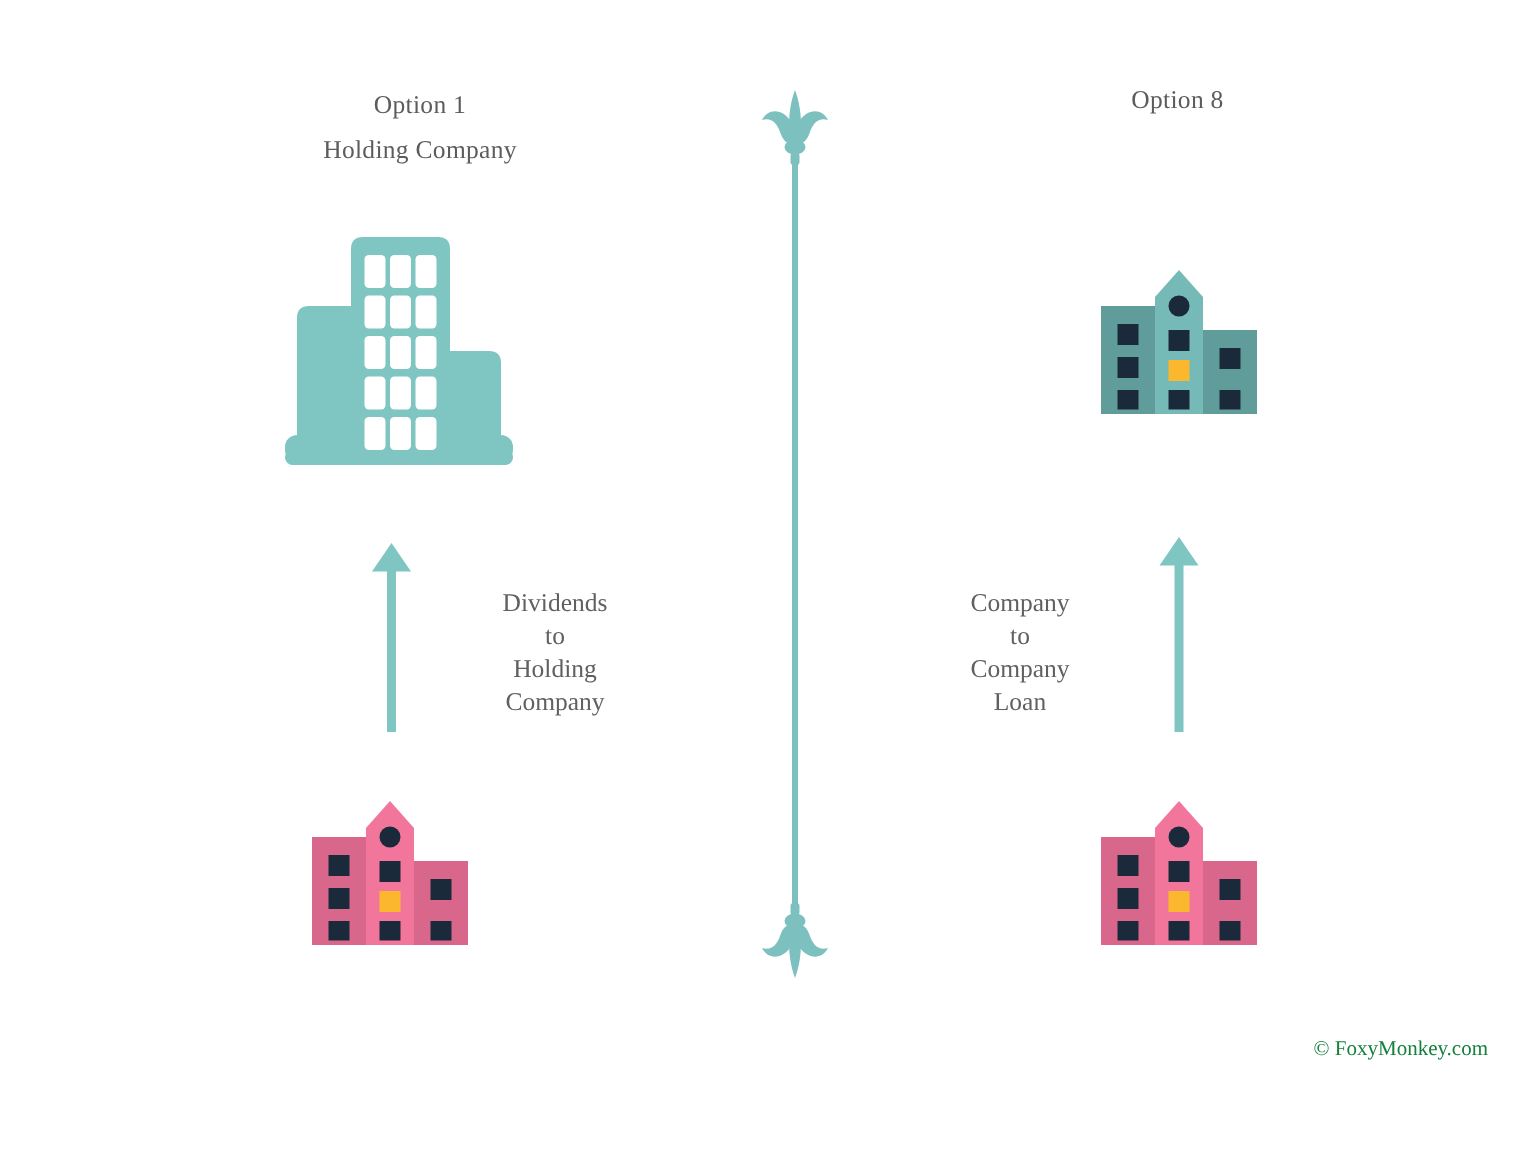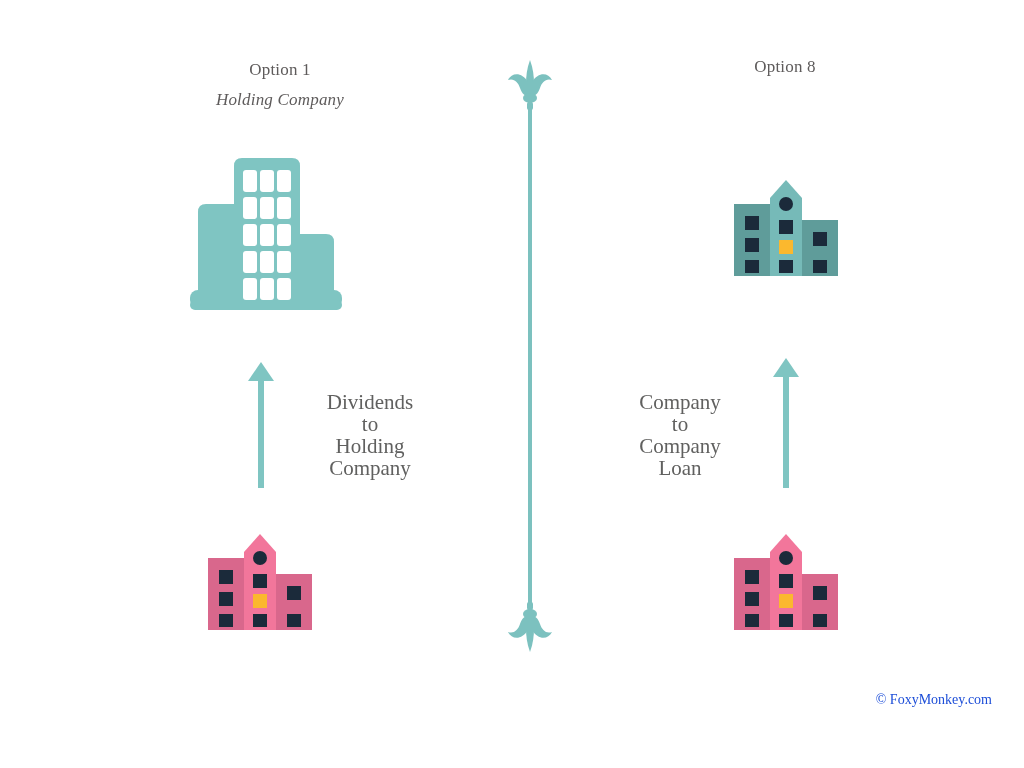--- a/index.html
+++ b/index.html
@@ -26,27 +26,27 @@
     position: absolute;
     text-align: center;
     font-size: 17px;
     line-height: 30px;
     color: #5e5b5b;
     letter-spacing: 0.2px;
     white-space: nowrap;
   }
   #title-left  { left: 120px; top: 55px; width: 320px; }
   #title-right { left: 625px; top: 52px; width: 320px; }
-  .col-title .line2 { display: block; font-style: italic; }
+  .col-title .line2 { display: block; }
 
   
   .flow-label {
     position: absolute;
     text-align: center;
-    font-size: 21px;
+    font-size: 17px;
     line-height: 22px;
     color: #60605f;
     white-space: nowrap;
   }
   #label-left  { left: 300px; top: 391px; width: 140px; }
   #label-right { left: 610px; top: 391px; width: 140px; }
   .flow-label span { display: block; }
 
   
   .arrow { position: absolute; }
@@ -68,21 +68,21 @@
   #building-sub-left  { left: 208px; top: 532px; }
   #building-top-right { left: 734px; top: 178px; }
   #building-sub-right { left: 734px; top: 532px; }
 
   
   #credit {
     position: absolute;
     right: 32px;
     bottom: 60px;
     font-size: 14px;
-    color: #1d4ed8;
+    color: #15803d;
     font-family: "Liberation Serif", "DejaVu Serif", serif;
     white-space: nowrap;
   }
 </style>
 </head>
 <body>
 
 <div class="canvas">
 
   <div class="col-title" id="title-left">

